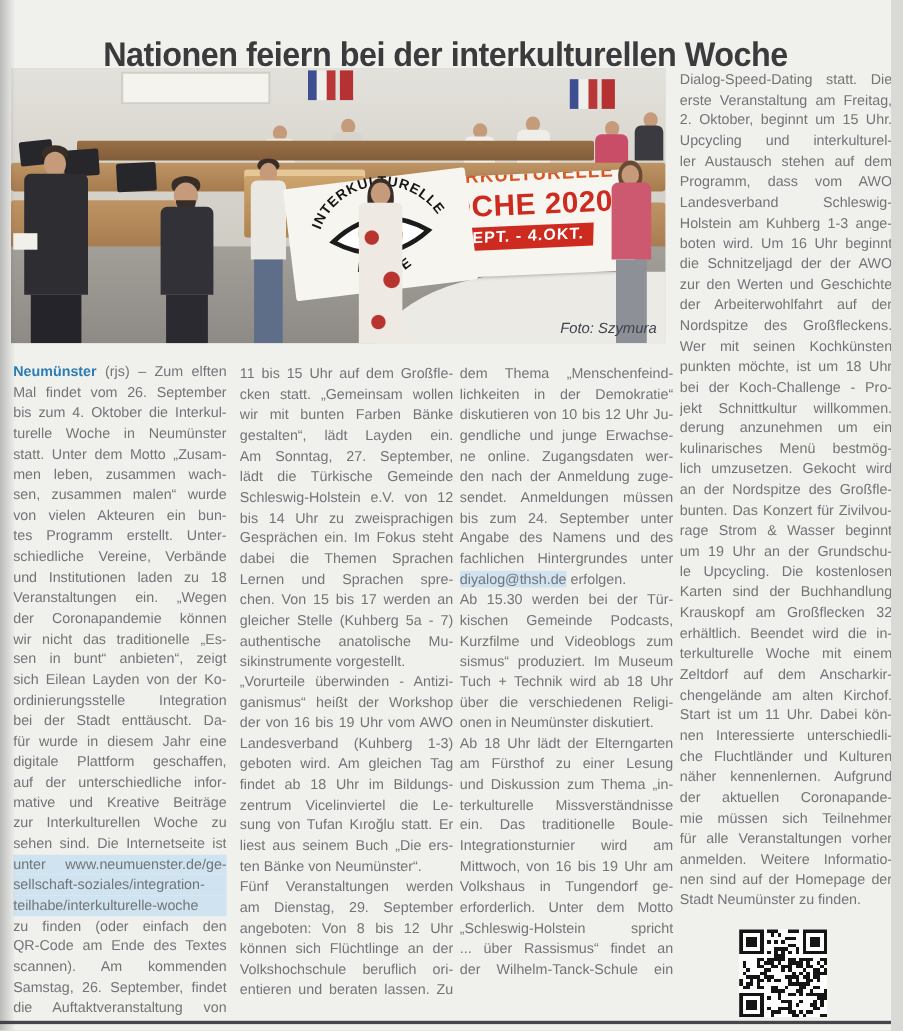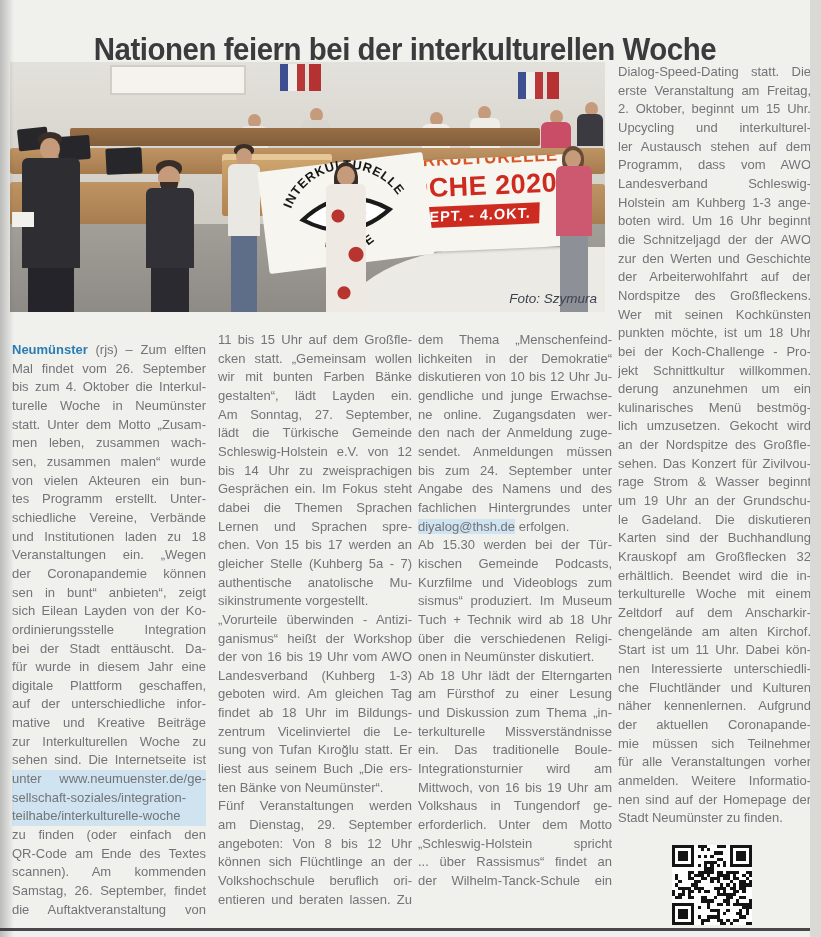--- a/index.html
+++ b/index.html
@@ -38,21 +38,21 @@
   #banner-right{left:366px;top:96px;width:200px;height:92px;transform:rotate(-2.5deg);z-index:5;
       background:#f7f5ee;box-shadow:0 1px 3px rgba(0,0,0,.25);overflow:hidden;padding:0 6px;box-sizing:border-box;}
   .br-partial{height:13px;overflow:hidden;}
   .br-partial span{display:block;margin-top:-9px;color:#e0541c;font-weight:bold;font-size:17px;letter-spacing:1px;white-space:nowrap;}
   .br-main{color:#d8281c;font-weight:bold;font-size:27px;letter-spacing:.5px;line-height:30px;white-space:nowrap;}
   .br-dates{display:inline-block;background:#d8281c;color:#fff;font-weight:bold;font-size:14.5px;
       padding:2px 8px 3px;margin-top:4px;transform:skewX(-4deg);letter-spacing:1px;white-space:nowrap;}
   .credit{position:absolute;right:8px;bottom:6px;font-style:italic;font-size:13.5px;color:#3c434e;z-index:9;}
   
   .col{position:absolute;width:194px;color:#737477;font-size:13px;}
-  #col1{left:12px;top:341px;} #col2{left:218px;top:331px;} #col3{left:418px;top:331px;}
+  #col1{left:12px;top:329px;} #col2{left:218px;top:331px;} #col3{left:418px;top:331px;}
   #col4{left:618px;top:63px;width:193px;}
   .tline{height:18.66px;line-height:18.66px;text-align:justify;text-align-last:justify;
       white-space:nowrap;overflow:hidden;}
   .tline.pend{text-align-last:left;}
   .tline .lead{color:#2b7cb4;font-weight:bold;}
   .tline .hl,.tline.hlline{background:#cfe3f0;}
   
   #qr{position:absolute;left:672px;top:845px;width:80px;height:80px;}
 </style>
 </head>
@@ -187,20 +187,21 @@
       <div class="tline">turelle Woche in Neumünster</div>
       <div class="tline">statt. Unter dem Motto „Zusam-</div>
       <div class="tline">men leben, zusammen wach-</div>
       <div class="tline">sen, zusammen malen“ wurde</div>
       <div class="tline">von vielen Akteuren ein bun-</div>
       <div class="tline">tes Programm erstellt. Unter-</div>
       <div class="tline">schiedliche Vereine, Verbände</div>
       <div class="tline">und Institutionen laden zu 18</div>
       <div class="tline">Veranstaltungen ein. „Wegen</div>
       <div class="tline">der Coronapandemie können</div>
+      <div class="tline">wir nicht das traditionelle „Es-</div>
       <div class="tline">sen in bunt“ anbieten“, zeigt</div>
       <div class="tline">sich Eilean Layden von der Ko-</div>
       <div class="tline">ordinierungsstelle Integration</div>
       <div class="tline">bei der Stadt enttäuscht. Da-</div>
       <div class="tline">für wurde in diesem Jahr eine</div>
       <div class="tline">digitale Plattform geschaffen,</div>
       <div class="tline">auf der unterschiedliche infor-</div>
       <div class="tline">mative und Kreative Beiträge</div>
       <div class="tline">zur Interkulturellen Woche zu</div>
       <div class="tline">sehen sind. Die Internetseite ist</div>
@@ -293,24 +294,24 @@
       <div class="tline">der Arbeiterwohlfahrt auf der</div>
       <div class="tline">Nordspitze des Großfleckens.</div>
       <div class="tline">Wer mit seinen Kochkünsten</div>
       <div class="tline">punkten möchte, ist um 18 Uhr</div>
       <div class="tline">bei der Koch-Challenge - Pro-</div>
       <div class="tline">jekt Schnittkultur willkommen.</div>
       <div class="tline">derung anzunehmen um ein</div>
       <div class="tline">kulinarisches Menü bestmög-</div>
       <div class="tline">lich umzusetzen. Gekocht wird</div>
       <div class="tline">an der Nordspitze des Großfle-</div>
-      <div class="tline">sehen. Das Konzert für Zivilvou-</div>
+      <div class="tline">bunten. Das Konzert für Zivilvou-</div>
       <div class="tline">rage Strom &amp; Wasser beginnt</div>
       <div class="tline">um 19 Uhr an der Grundschu-</div>
-      <div class="tline">le Gadeland. Die diskutieren</div>
+      <div class="tline">le Upcycling. Die kostenlosen</div>
       <div class="tline">Karten sind der Buchhandlung</div>
       <div class="tline">Krauskopf am Großflecken 32</div>
       <div class="tline">erhältlich. Beendet wird die in-</div>
       <div class="tline">terkulturelle Woche mit einem</div>
       <div class="tline">Zeltdorf auf dem Anscharkir-</div>
       <div class="tline">chengelände am alten Kirchof.</div>
       <div class="tline">Start ist um 11 Uhr. Dabei kön-</div>
       <div class="tline">nen Interessierte unterschiedli-</div>
       <div class="tline">che Fluchtländer und Kulturen</div>
       <div class="tline">näher kennenlernen. Aufgrund</div>

